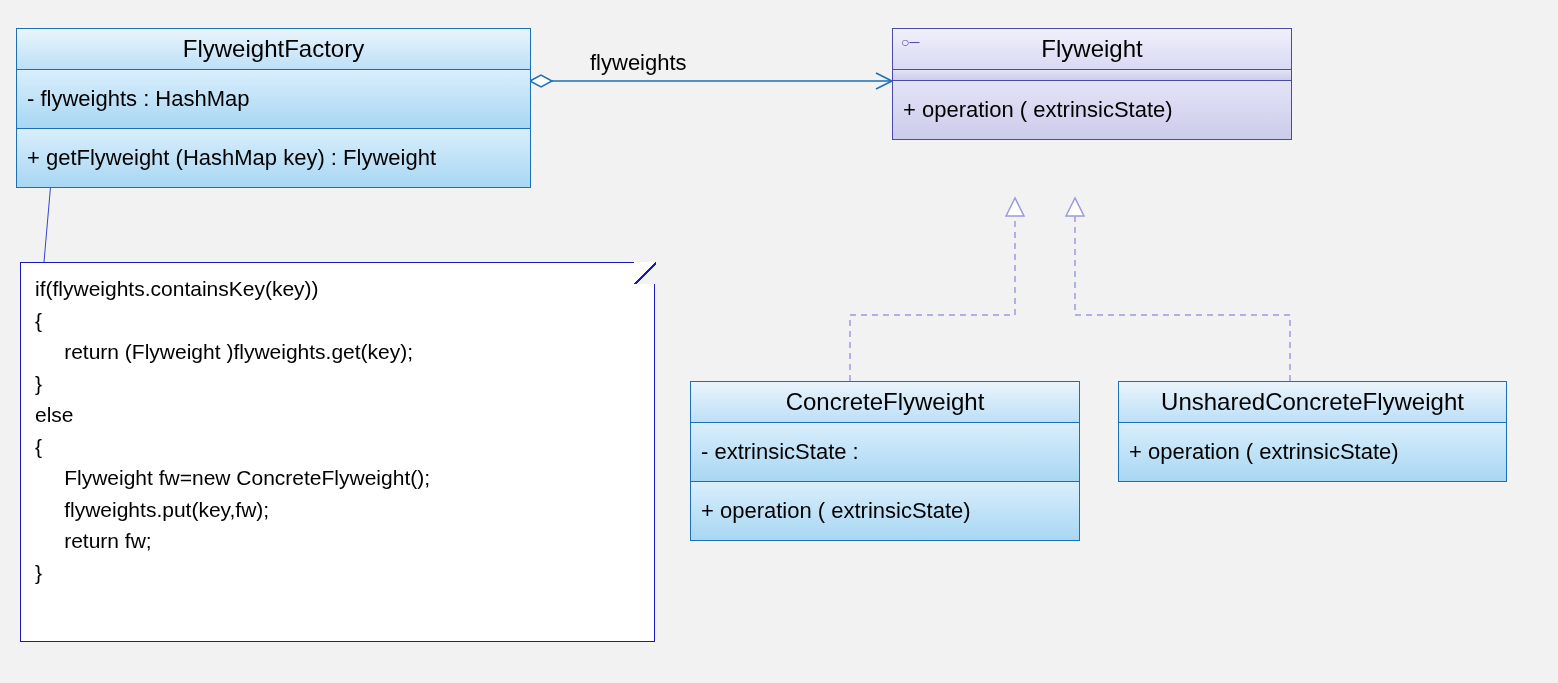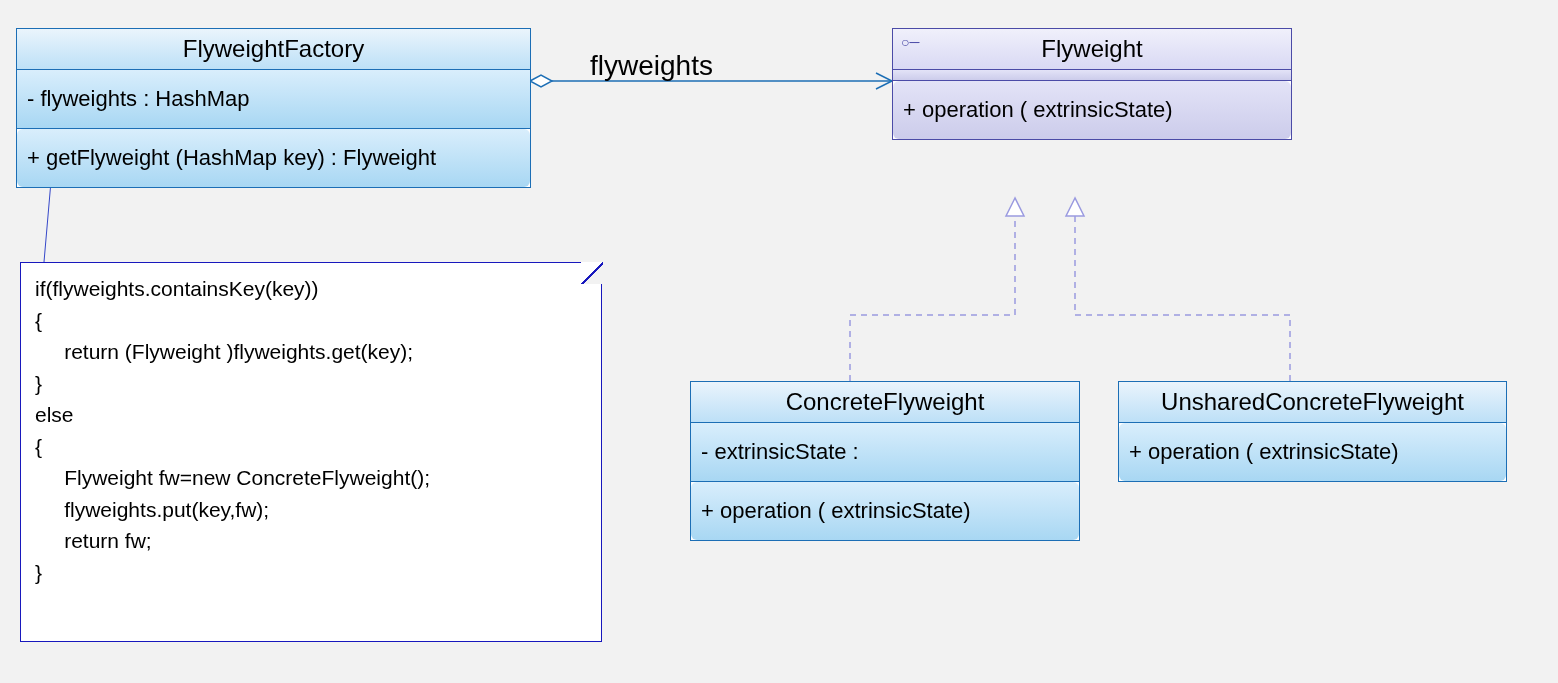--- a/index.html
+++ b/index.html
@@ -29,42 +29,42 @@
     padding: 6px 16px;
     border-bottom: 1.5px solid inherit;
   }
   .class-box.blue .title, .class-box.blue .sect { border-bottom: 1.5px solid #1c6eb5; }
   .class-box.purple .title, .class-box.purple .sect { border-bottom: 1.5px solid #4b4ba7; }
   .sect {
     font-size: 22px;
     padding: 16px 10px;
     text-align: left;
   }
-  .sect:last-child, .title:last-child { border-bottom: none !important; border-radius: 6px; }
+  .sect:last-child, .title:last-child { border-bottom: none !important; }
   .sect.empty { height: 10px; padding: 0; }
   .note {
     position: absolute;
     border: 1.5px solid #1818bd;
     background: #ffffff;
     box-sizing: border-box;
     font-size: 21px;
     padding: 10px 14px;
     white-space: pre;
     line-height: 1.5;
   }
   .note::after {
     content: "";
     position: absolute;
     top: -1.5px; right: -1.5px;
     width: 22px; height: 22px;
     background: linear-gradient(135deg, #ffffff 0 49%, #1818bd 49% 55%, #f2f2f2 55% 100%);
   }
   .edge-label {
     position: absolute;
-    font-size: 28px;
+    font-size: 22px;
     color: #000;
   }
   svg.conn {
     position: absolute;
     left: 0; top: 0;
     width: 1558px; height: 683px;
     pointer-events: none;
   }
   .interface-icon {
     position: absolute;
@@ -110,21 +110,21 @@
   <div class="sect">+  operation ( extrinsicState)</div>
 </div>
 
 <div class="class-box blue" style="left:1118px; top:381px; width:389px;">
   <div class="title">UnsharedConcreteFlyweight</div>
   <div class="sect">+  operation ( extrinsicState)</div>
 </div>
 
 <div class="edge-label" style="left:590px; top:50px;">flyweights</div>
 
-<div class="note" style="left:20px; top:262px; width:582px; height:380px;">if(flyweights.containsKey(key))
+<div class="note" style="left:20px; top:262px; width:635px; height:380px;">if(flyweights.containsKey(key))
 {
      return (Flyweight )flyweights.get(key);
 }
 else
 {
      Flyweight fw=new ConcreteFlyweight();
      flyweights.put(key,fw);
      return fw;
 }</div>
 

